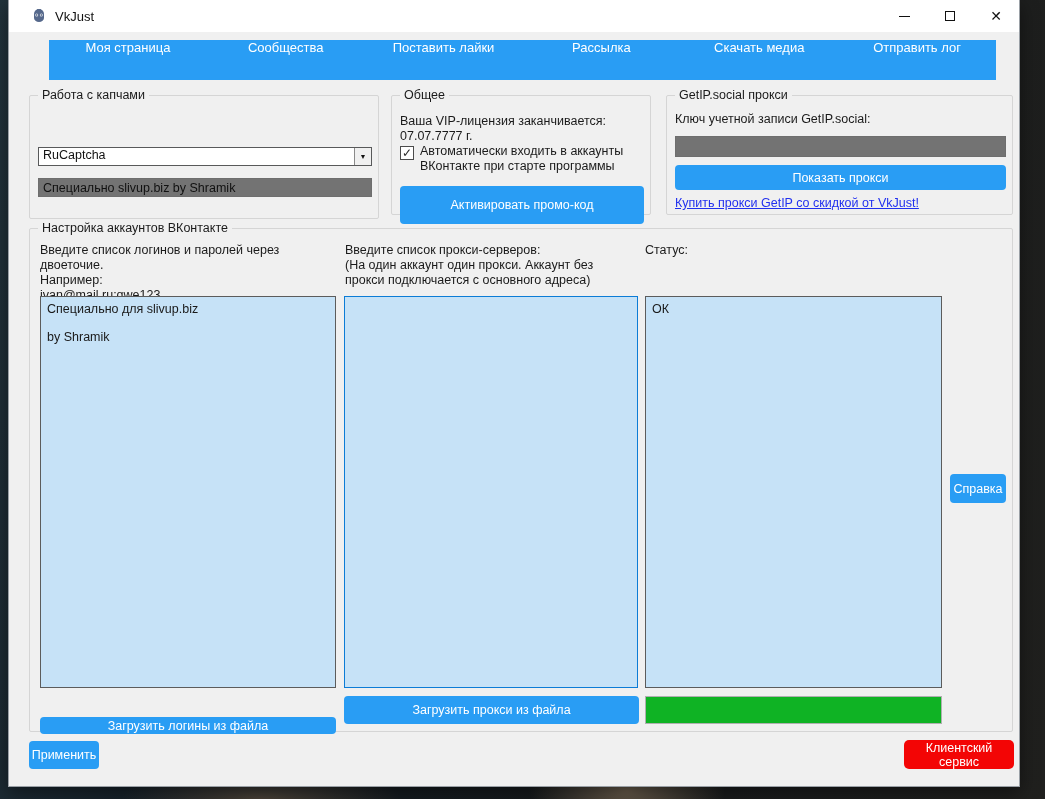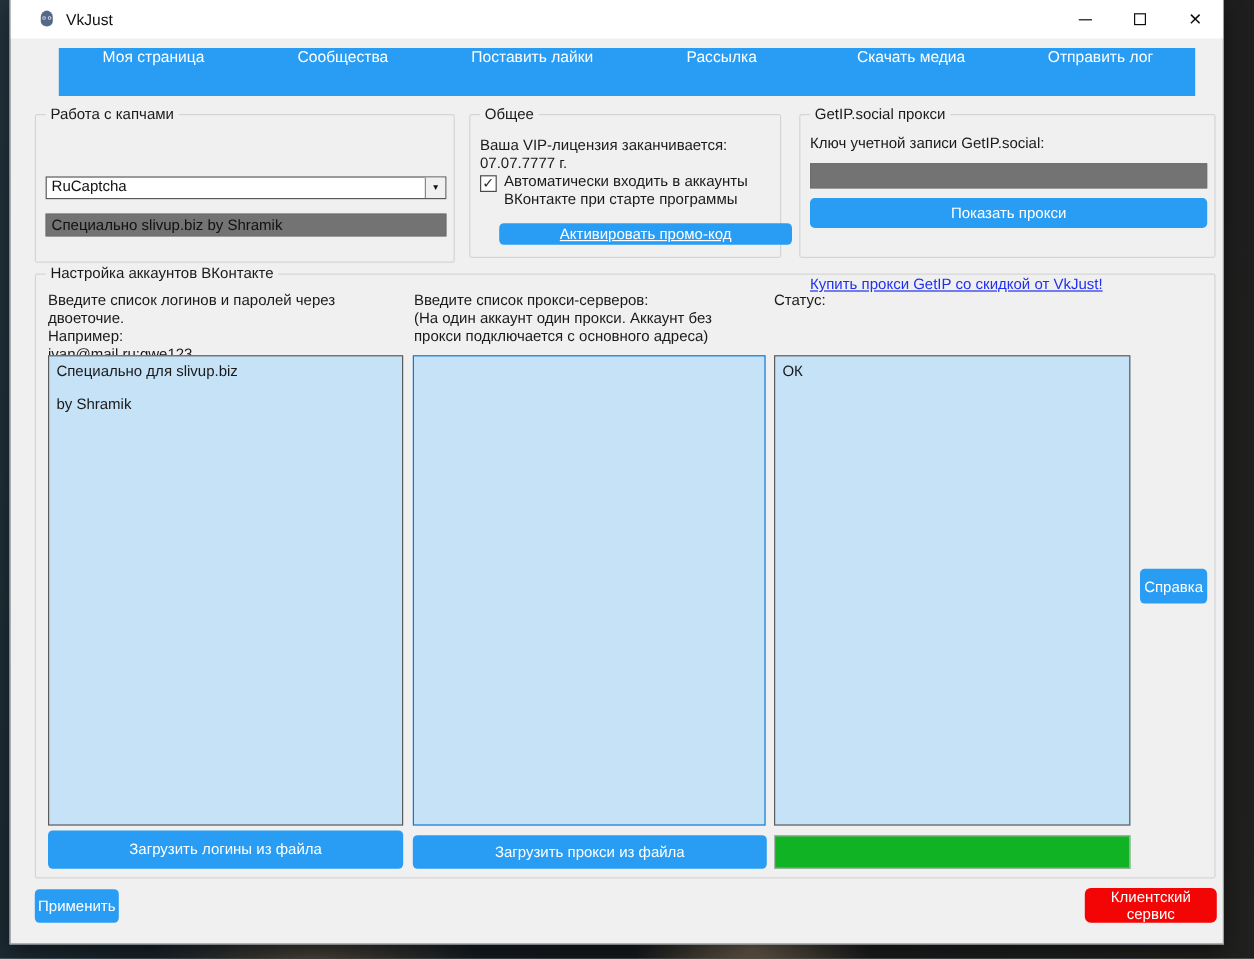--- a/index.html
+++ b/index.html
@@ -111,49 +111,49 @@
   </div>
 
   <div class="group" style="left:382px; top:95px; width:260px; height:120px;">
     <span class="group-title">Общее</span>
     <div class="lbl" style="position:absolute; left:8px; top:18px; width:250px;">Ваша VIP-лицензия заканчивается: 07.07.7777 г.</div>
     <div class="chk-row" style="left:8px; top:48px;">
       <span class="chk-box">✓</span>
       <span class="lbl chk-label">Автоматически входить в аккаунты
 ВКонтакте при старте программы</span>
     </div>
-    <button class="btn-blue" style="left:24px; top:90px; width:244px; height:18px;text-decoration:underline;">Активировать промо-код</button>
+    <button class="btn-blue" style="left:8px; top:90px; width:244px; height:38px;">Активировать промо-код</button>
   </div>
 
   <div class="group" style="left:657px; top:95px; width:347px; height:120px;">
     <span class="group-title">GetIP.social прокси</span>
     <div class="lbl" style="position:absolute; left:8px; top:16px;">Ключ учетной записи GetIP.social:</div>
     <div class="field" style="left:8px; top:40px; width:331px; height:21px;"></div>
     <button class="btn-blue" style="left:8px; top:69px; width:331px; height:25px;">Показать прокси</button>
-    <a class="link" style="left:8px; top:100px;margin-top:34px;">Купить прокси GetIP со скидкой от VkJust!</a>
+    <a class="link" style="left:8px; top:100px;">Купить прокси GetIP со скидкой от VkJust!</a>
   </div>
 
   <div class="group" style="left:20px; top:228px; width:984px; height:504px;">
     <span class="group-title">Настройка аккаунтов ВКонтакте</span>
 
     <div class="lbl" style="position:absolute; left:10px; top:14px; width:300px;">Введите список логинов и паролей через двоеточие.
 Например:
 ivan@mail.ru:qwe123</div>
     <div class="lbl" style="position:absolute; left:315px; top:14px; width:300px;">Введите список прокси-серверов:
 (На один аккаунт один прокси. Аккаунт без
 прокси подключается с основного адреса)</div>
     <div class="lbl" style="position:absolute; left:615px; top:14px;">Статус:</div>
 
     <div class="tarea" style="left:10px; top:67px; width:296px; height:392px;">Специально для slivup.biz
 
 by Shramik</div>
     <div class="tarea focused" style="left:314px; top:67px; width:294px; height:392px;"></div>
     <div class="tarea" style="left:615px; top:67px; width:297px; height:392px;">ОК</div>
 
-    <button class="btn-blue" style="left:10px; top:463px; width:296px; height:32px;">Загрузить логины из файла</button>
+    <button class="btn-blue" style="left:10px; top:488px; width:296px; height:17px;">Загрузить логины из файла</button>
     <button class="btn-blue" style="left:314px; top:467px; width:295px; height:28px;">Загрузить прокси из файла</button>
     <div class="progress-green" style="left:615px; top:467px; width:297px; height:28px;"></div>
 
     <button class="btn-blue" style="left:920px; top:245px; width:56px; height:29px;">Справка</button>
   </div>
 
   <button class="btn-blue" style="left:20px; top:741px; width:70px; height:28px;">Применить</button>
   <button class="btn-red" style="left:895px; top:740px; width:110px; height:29px;">Клиентский сервис</button>
 
 </div>

